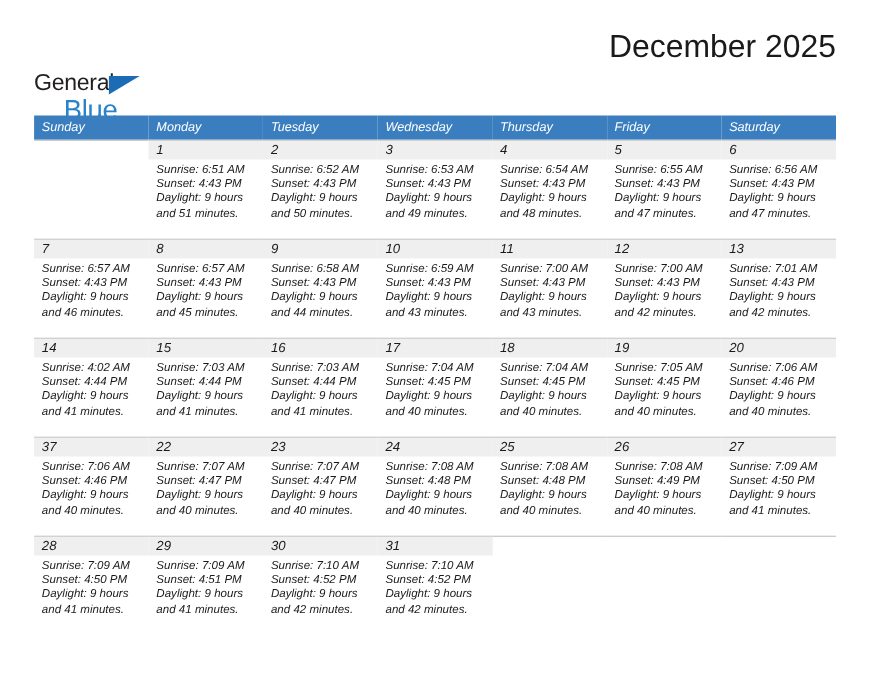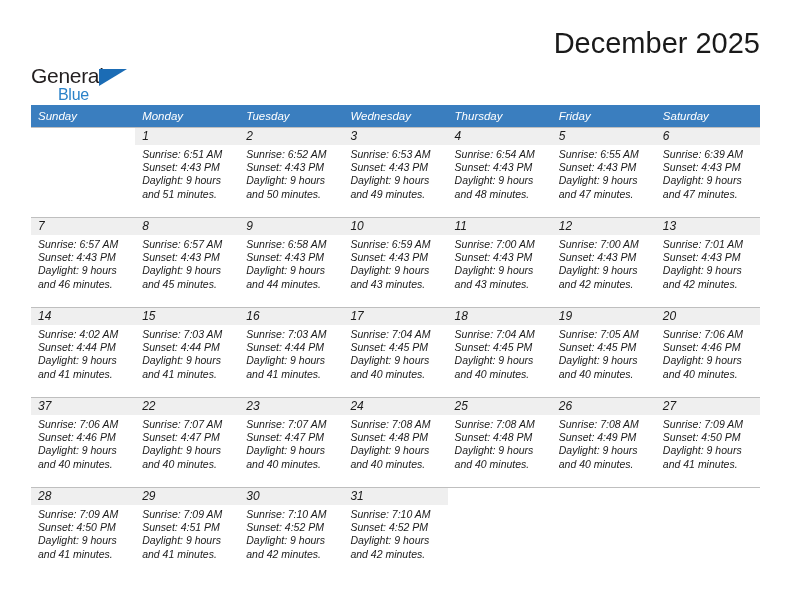--- a/index.html
+++ b/index.html
@@ -53,21 +53,21 @@
     top: 5px;
     width: 0;
     height: 0;
     border-left: 28px solid #1b6cb5;
     border-bottom: 17px solid transparent;
   }
   .brand-blue {
     position: absolute;
     left: 27px;
     top: 22px;
-    font-size: 16px;
+    font-size: 25px;
     letter-spacing: -0.3px;
     color: #2b82c8;
     font-family: "Liberation Sans", sans-serif;
   }
 
   .title-block {
     position: absolute;
     right: 0;
     top: 0;
     text-align: right;
@@ -238,21 +238,21 @@
                 <div>Sunset: 4:43 PM</div>
                 <div>Daylight: 9 hours</div>
                 <div>and 47 minutes.</div>
               </div>
             </div>
           </td>
           <td>
             <div class="cell filled">
               <div class="daynum-band">6</div>
               <div class="lines">
-                <div>Sunrise: 6:39 AM</div>
+                <div>Sunrise: 6:56 AM</div>
                 <div>Sunset: 4:43 PM</div>
                 <div>Daylight: 9 hours</div>
                 <div>and 47 minutes.</div>
               </div>
             </div>
           </td>
         </tr>
         <tr>
           <td>
             <div class="cell filled">

